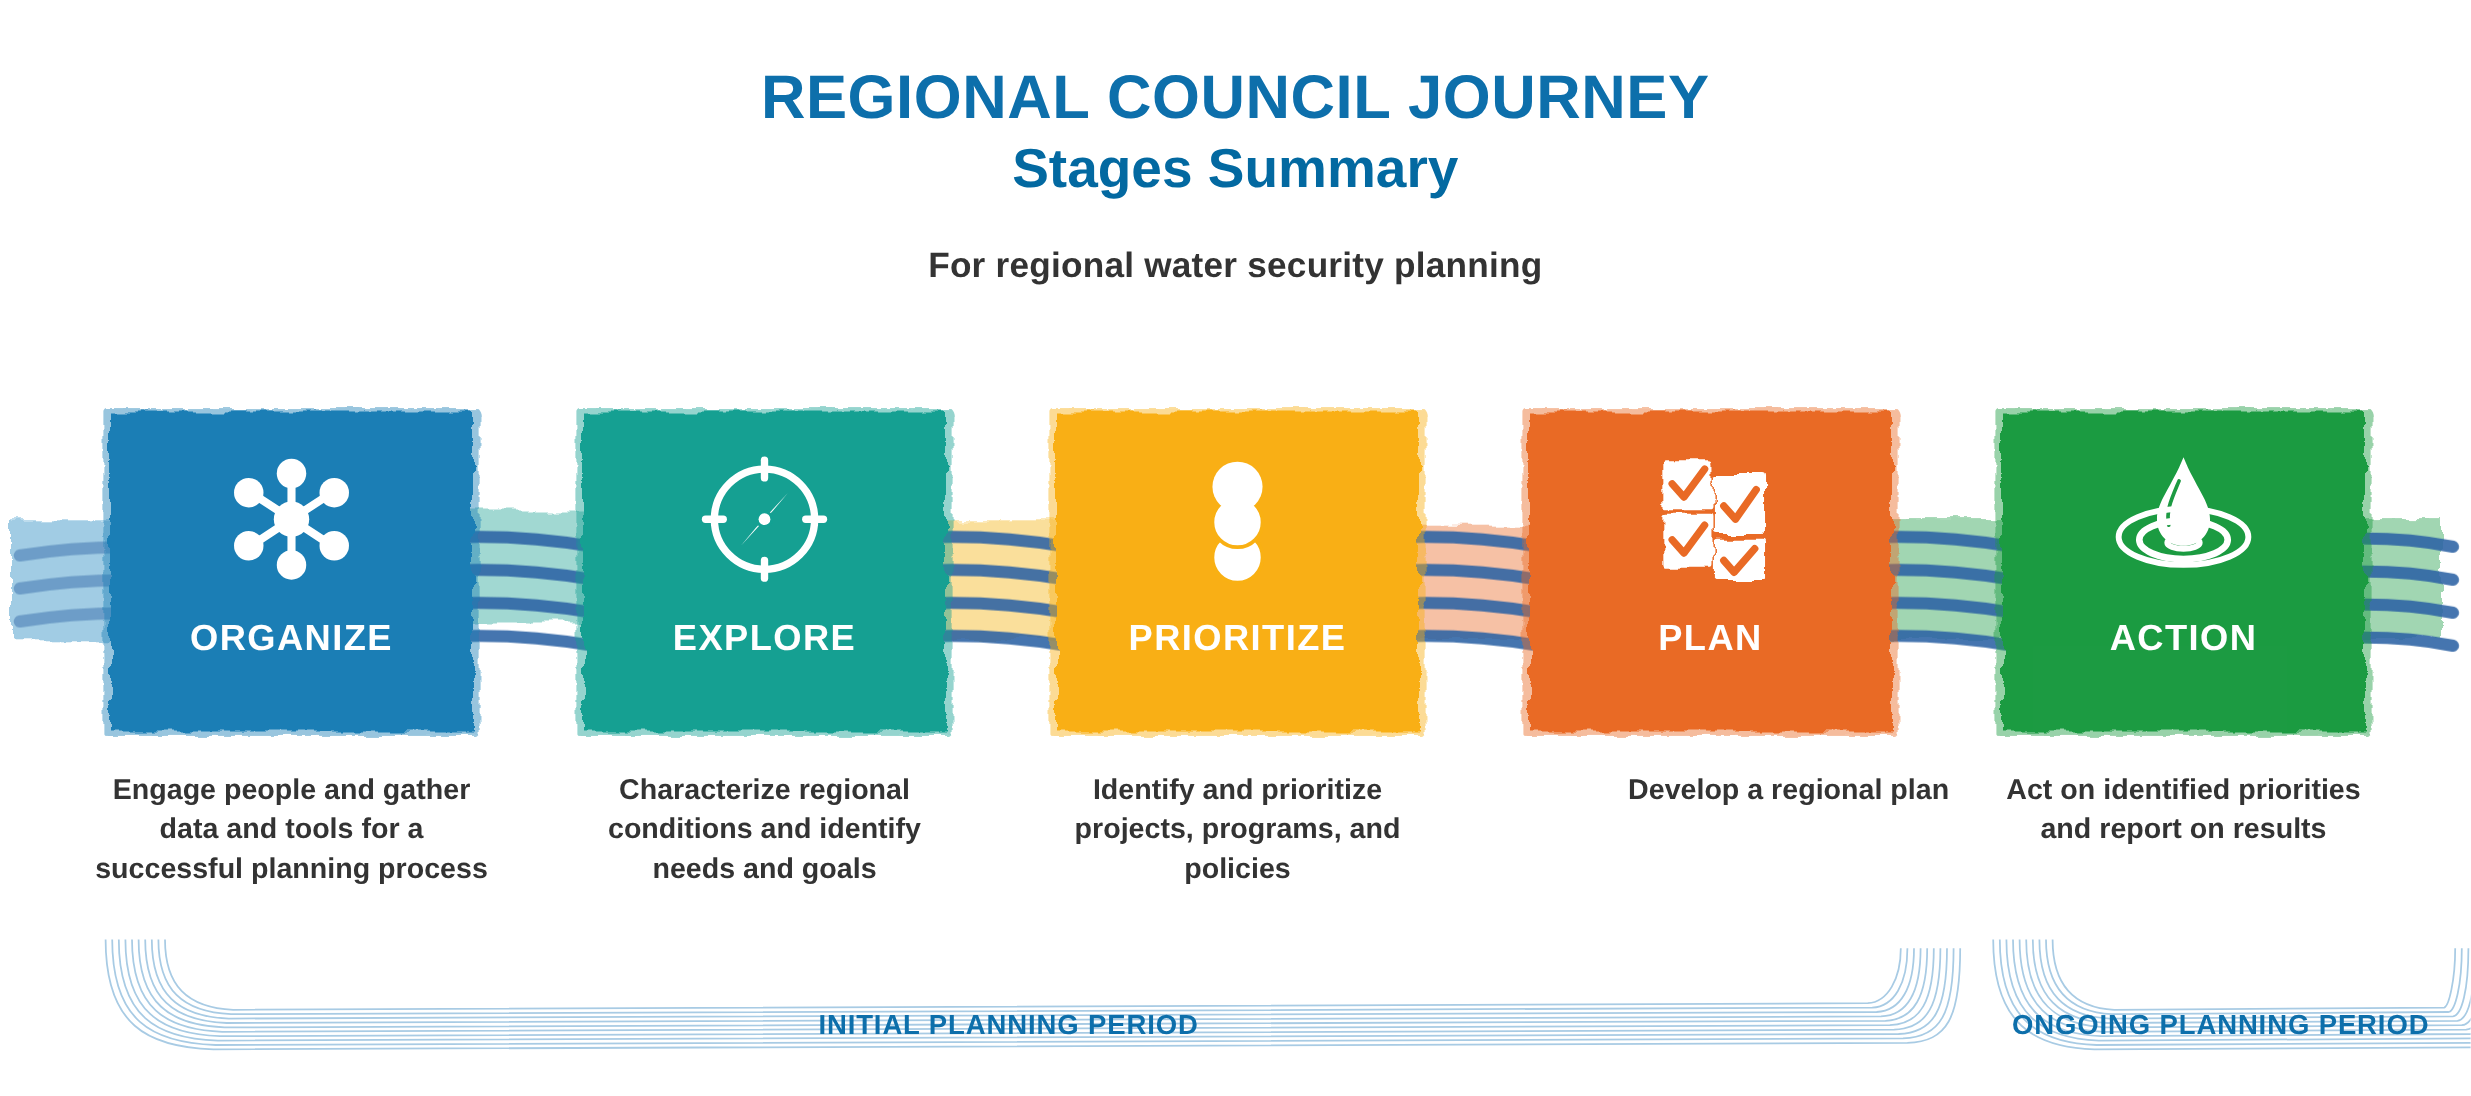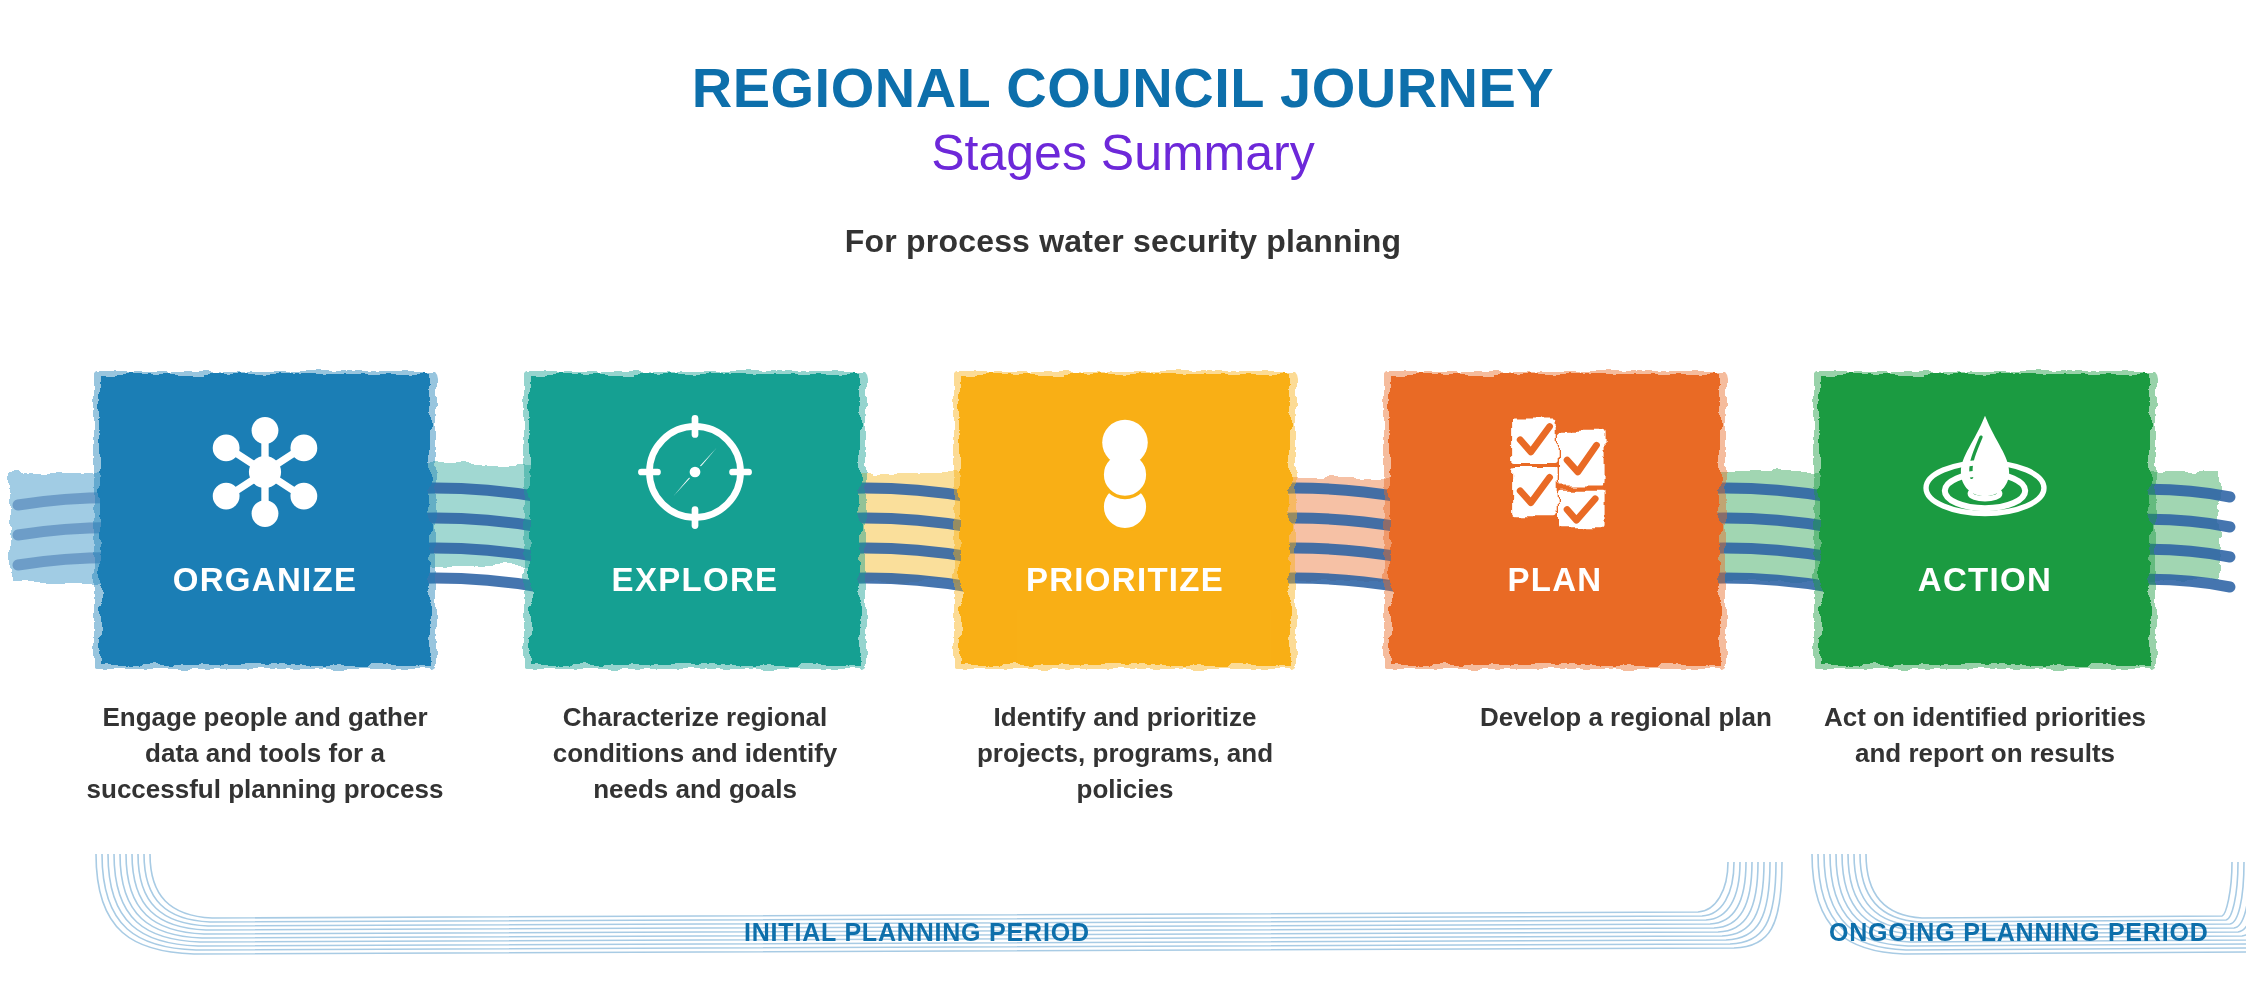--- a/index.html
+++ b/index.html
@@ -28,22 +28,22 @@
   }
   .title-main {
     font-size: 56px;
     font-weight: 700;
     letter-spacing: 0.5px;
     color: #0d6fab;
     line-height: 1.06;
   }
   .title-sub {
     font-size: 50px;
-    font-weight: 400;
-    color: #6d28d9;
+    font-weight: 700;
+    color: #0369a1;
     line-height: 1.2;
     margin-top: 6px;
   }
   .title-desc {
     font-size: 32px;
     font-weight: 700;
     color: #333333;
     margin-top: 40px;
     letter-spacing: 0.2px;
   }
@@ -149,21 +149,21 @@
   #label-ongoing { top: 70px; left: 1785px; }
 </style>
 </head>
 <body>
 
 <div id="page">
 
   <div class="header">
     <div class="title-main">REGIONAL COUNCIL JOURNEY</div>
     <div class="title-sub">Stages Summary</div>
-    <div class="title-desc">For process water security planning</div>
+    <div class="title-desc">For regional water security planning</div>
   </div>
 
   <div class="stage-band">
 
     <svg class="band-svg" viewBox="0 0 2246 330" preserveAspectRatio="none">
       <defs>
         <filter id="rough">
           <feTurbulence type="fractalNoise" baseFrequency="0.035 0.06" numOctaves="4" seed="7" result="n"></feTurbulence>
           <feDisplacementMap in="SourceGraphic" in2="n" scale="11" xChannelSelector="R" yChannelSelector="G"></feDisplacementMap>
         </filter>

